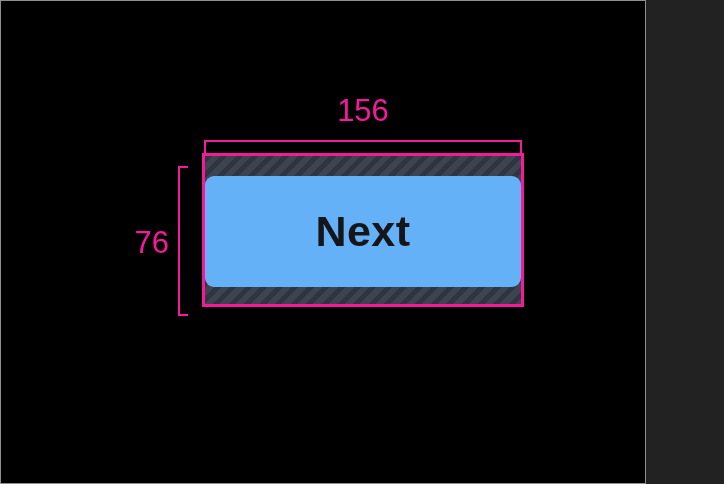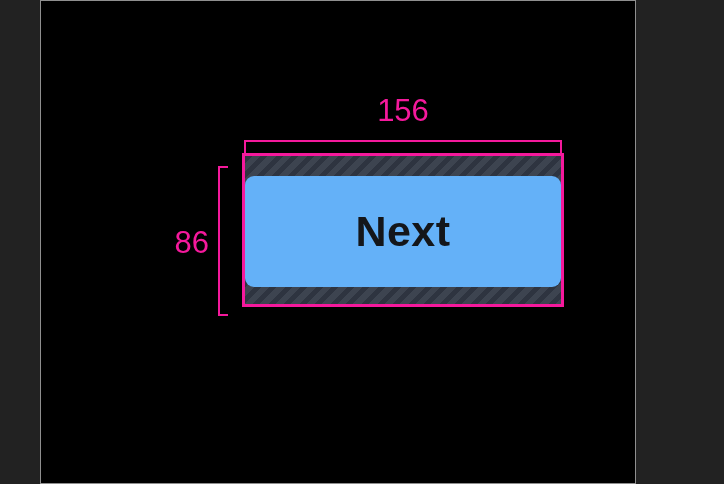--- a/index.html
+++ b/index.html
@@ -8,27 +8,26 @@
     --button-text: #14161A;
     --padding-hatch-base: #3D4450;
     --padding-hatch-stripe: #2E3440;
     --canvas-background: #000000;
     --frame-border: #8F8F8F;
   }
   * { box-sizing: border-box; }
   html, body { margin: 0; padding: 0; background: #222; }
   .canvas {
     position: relative;
-    width: 596px;
+    width: 646px;
     height: 484px;
     background: var(--canvas-background, #000);
     border: 1px solid var(--frame-border, #8F8F8F);
     overflow: hidden;
     font-family: "Liberation Sans", "DejaVu Sans", sans-serif;
-    margin-left: 40px;
   }
   .dim-label {
     position: absolute;
     color: var(--measurement-pink, #F5199C);
     font-size: 31px;
     line-height: 1;
     font-weight: 400;
     user-select: none;
   }
   .dim-label.width {
@@ -97,21 +96,21 @@
 </style>
 </head>
 <body>
 
 <div class="canvas">
 
   <div class="dim-label width">156</div>
 
   <div class="bracket-top"></div>
 
-  <div class="dim-label height">86</div>
+  <div class="dim-label height">76</div>
 
   <div class="bracket-left"></div>
 
   <div class="bounds-rect">
     <button class="next-button">Next</button>
   </div>
 
 </div>
 
 </body></html>

